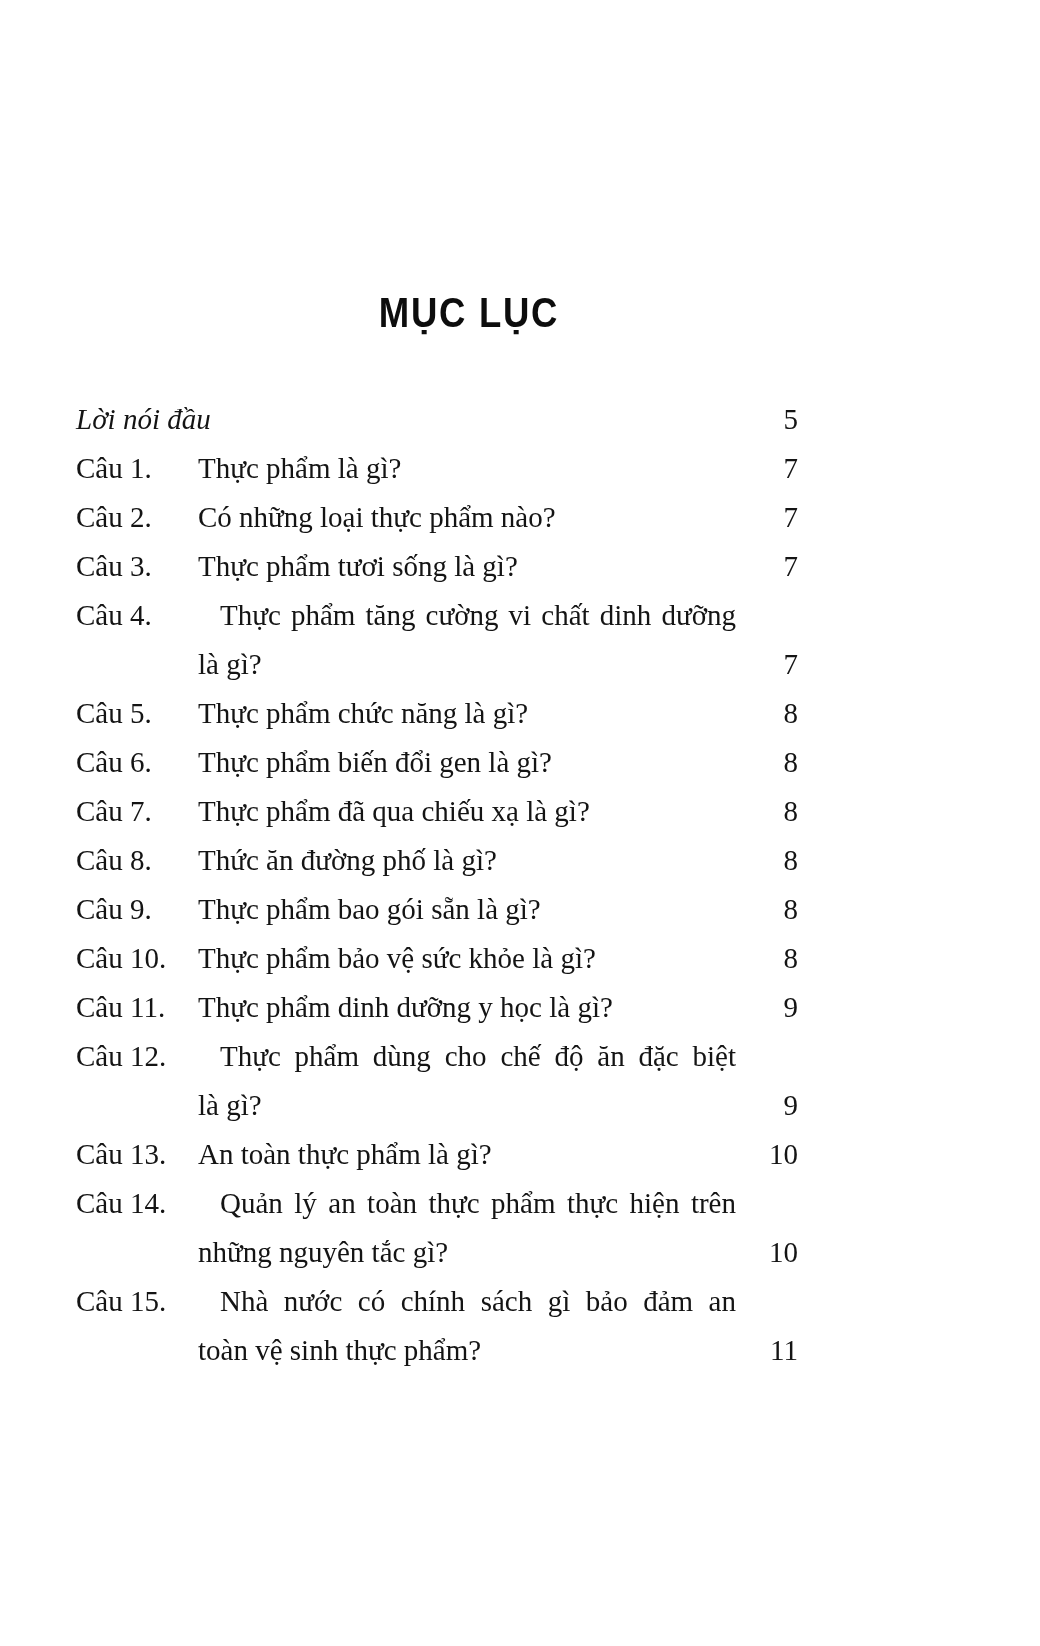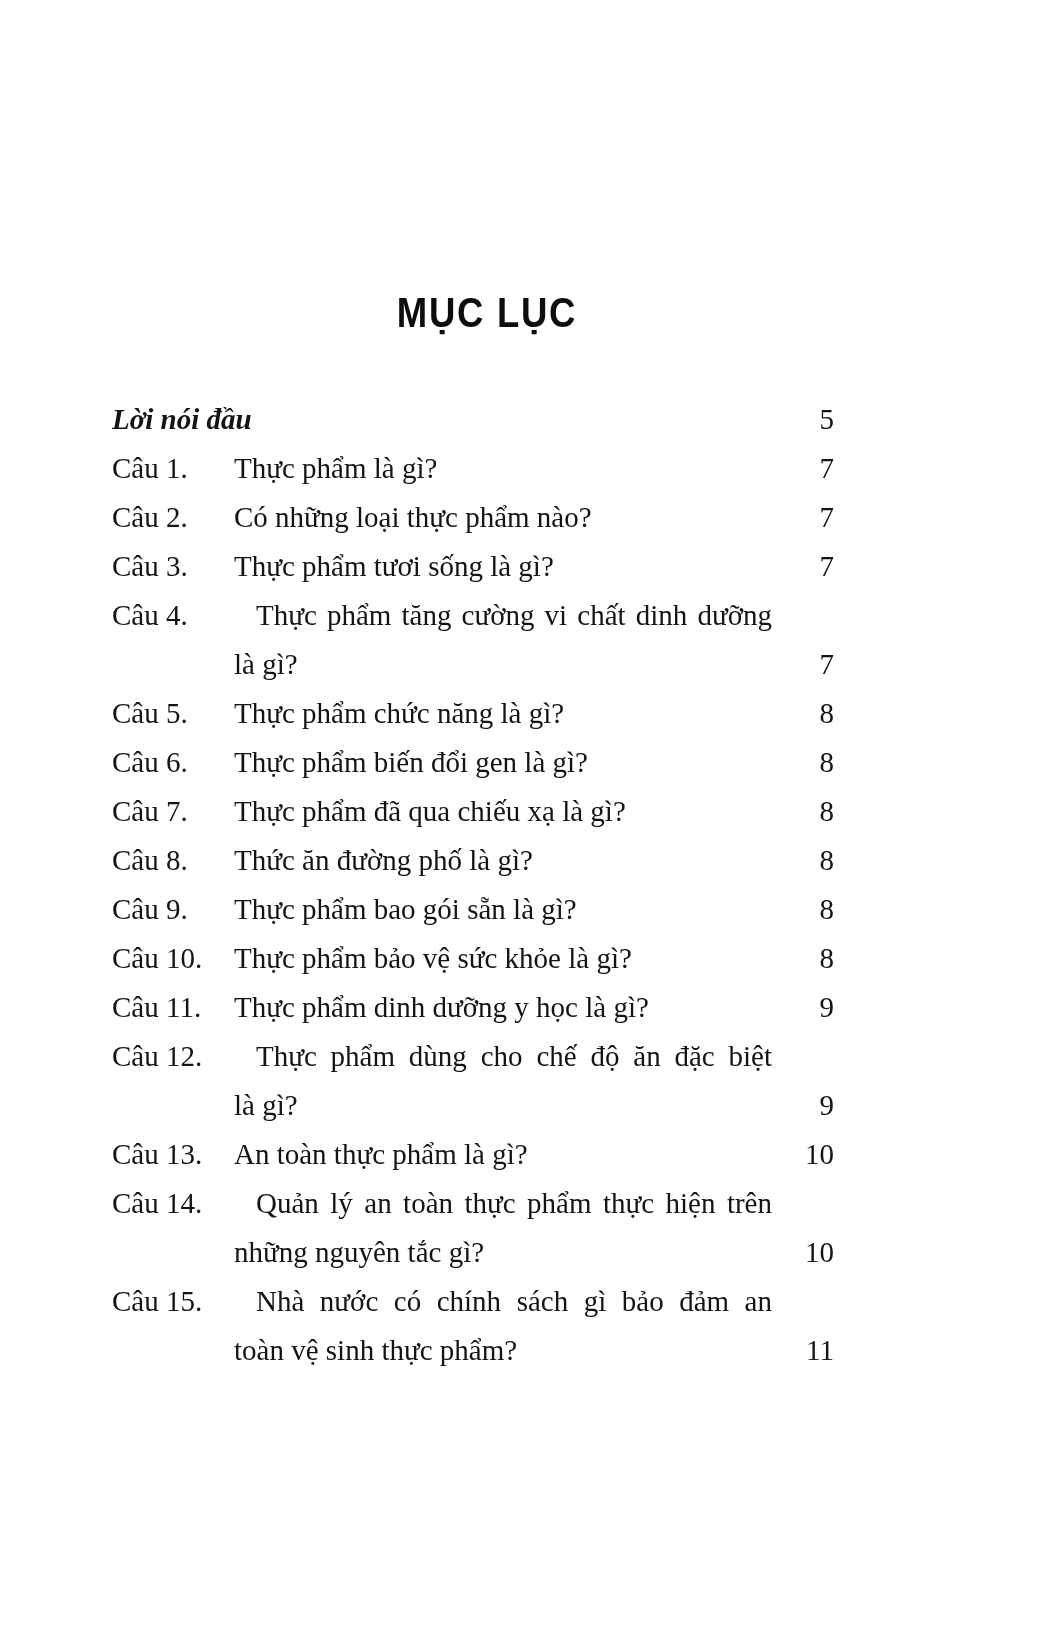--- a/index.html
+++ b/index.html
@@ -6,21 +6,21 @@
     margin: 0;
     padding: 0;
     background: #ffffff;
   }
   .page {
     position: relative;
     width: 1040px;
     height: 1646px;
     background: #ffffff;
     box-sizing: border-box;
-    padding: 288px 178px 0 112px;
+    padding: 288px 178px 0 76px;
     font-family: "Liberation Serif", serif;
     color: #141414;
     overflow: hidden;
   }
   .title {
     font-family: "Liberation Sans", sans-serif;
     font-weight: 700;
     font-size: 43px;
     letter-spacing: 2px;
     text-align: center;
@@ -42,21 +42,21 @@
     font-weight: 400;
     align-self: flex-start;
     white-space: nowrap;
   }
   .text {
     flex: none;
     width: 538px;
   }
   .row.intro .text {
     width: 600px;
-    font-weight: 700;
+    font-weight: 400;
     font-style: italic;
   }
   .line.just {
     text-align: justify;
     text-align-last: justify;
     margin-left: 22px;
   }
   .pg {
     flex: 1;
     text-align: right;

